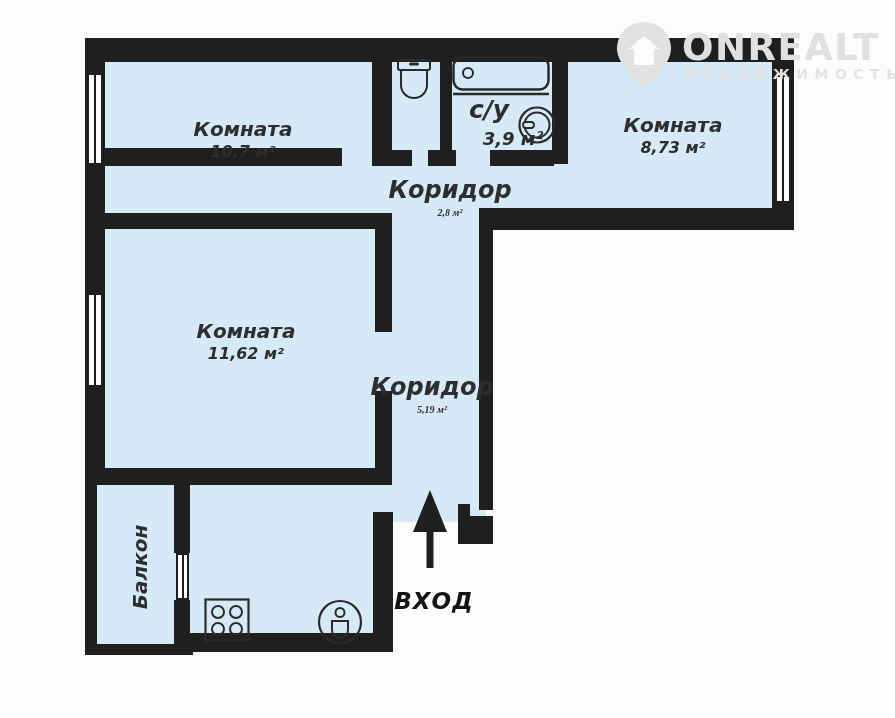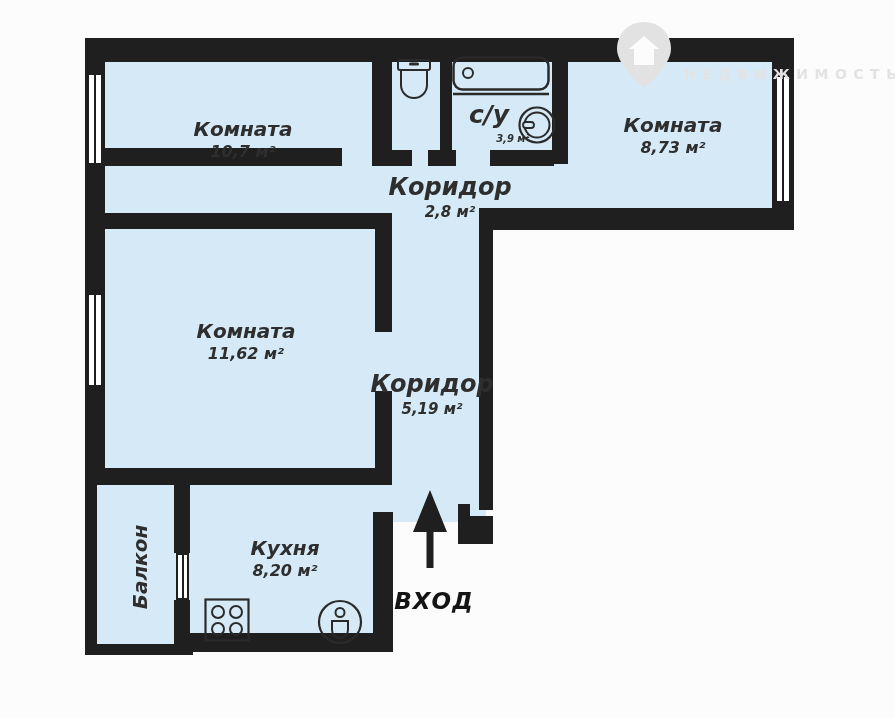--- a/index.html
+++ b/index.html
@@ -8,23 +8,23 @@
   .floor{position:absolute;background:#d5eaf6;}
   .wall{position:absolute;background:#1f1f1f;}
   .window{position:absolute;background:#ffffff;border:2px solid #1f1f1f;box-sizing:border-box;}
   .window .pane{position:absolute;top:0;bottom:0;left:50%;width:2px;margin-left:-1px;background:#1f1f1f;}
   .fixture{position:absolute;}
   .room-label{position:absolute;transform:translate(-50%,-50%);text-align:center;color:#2e2e2e;
               font-style:italic;white-space:nowrap;line-height:1.3;z-index:6;}
   .room-name{display:block;font-size:20px;font-weight:600;}
   .room-area{display:block;font-size:16px;font-weight:600;}
   .room-label.small .room-name{font-size:25px;}
-  .room-label.small .room-area{font-size:10px;margin-left:48px;}
+  .room-label.small .room-area{font-size:18px;margin-left:48px;}
   .room-label.mid .room-name{font-size:24px;}
-  .room-label.mid .room-area{font-size:15px;}
+  .room-label.mid .room-area{font-size:10px;font-family:Liberation Serif, serif;}
   .balcony-label{position:absolute;transform:translate(-50%,-50%) rotate(-90deg);color:#2e2e2e;
               font-style:italic;font-size:20px;font-weight:600;white-space:nowrap;z-index:6;}
   .vhod-label{position:absolute;transform:translate(-50%,-50%);font-weight:bold;font-style:italic;
               font-size:23px;color:#141414;letter-spacing:1px;z-index:6;white-space:nowrap;}
   .logo-brand{position:absolute;left:682px;top:26px;font-size:37px;font-weight:bold;
               letter-spacing:1.5px;color:#e0e0e0;z-index:9;white-space:nowrap;}
   .logo-tagline{position:absolute;left:684px;top:66px;font-size:14px;font-weight:bold;
               letter-spacing:6.5px;color:#e3e3e3;z-index:9;white-space:nowrap;}
   .logo-pin{position:absolute;left:612px;top:20px;z-index:9;}
 </style>
@@ -129,26 +129,23 @@
     <span class="room-area">2,8 м²</span>
   </div>
   <div class="room-label" style="left:246px;top:341px;">
     <span class="room-name">Комната</span>
     <span class="room-area">11,62 м²</span>
   </div>
   <div class="room-label mid" style="left:432px;top:394px;">
     <span class="room-name">Коридор</span>
     <span class="room-area">5,19 м²</span>
   </div>
-  <div class="room-label" style="left:285px;top:558px;">
-    <span class="room-name">Кухня</span>
-    <span class="room-area">8,20 м²</span>
-  </div>
   <div class="balcony-label" style="left:140px;top:567px;">Балкон</div>
   <div class="vhod-label" style="left:434px;top:601px;">ВХОД</div>
 
   <svg class="logo-pin" width="64" height="70" viewBox="0 0 64 70">
     <path d="M32 2 C16 2 5 14 5 29 C5 46 32 68 32 68 C32 68 59 46 59 29 C59 14 48 2 32 2 Z" fill="#e2e2e2"></path>
     <path d="M32 16 L47 29 L42 29 L42 45 L22 45 L22 29 L17 29 Z" fill="#fcfcfc"></path>
   </svg>
+  <div class="logo-brand">ONREALT</div>
   <div class="logo-tagline">НЕДВИЖИМОСТЬ</div>
 
 </div>
 
 </body></html>

